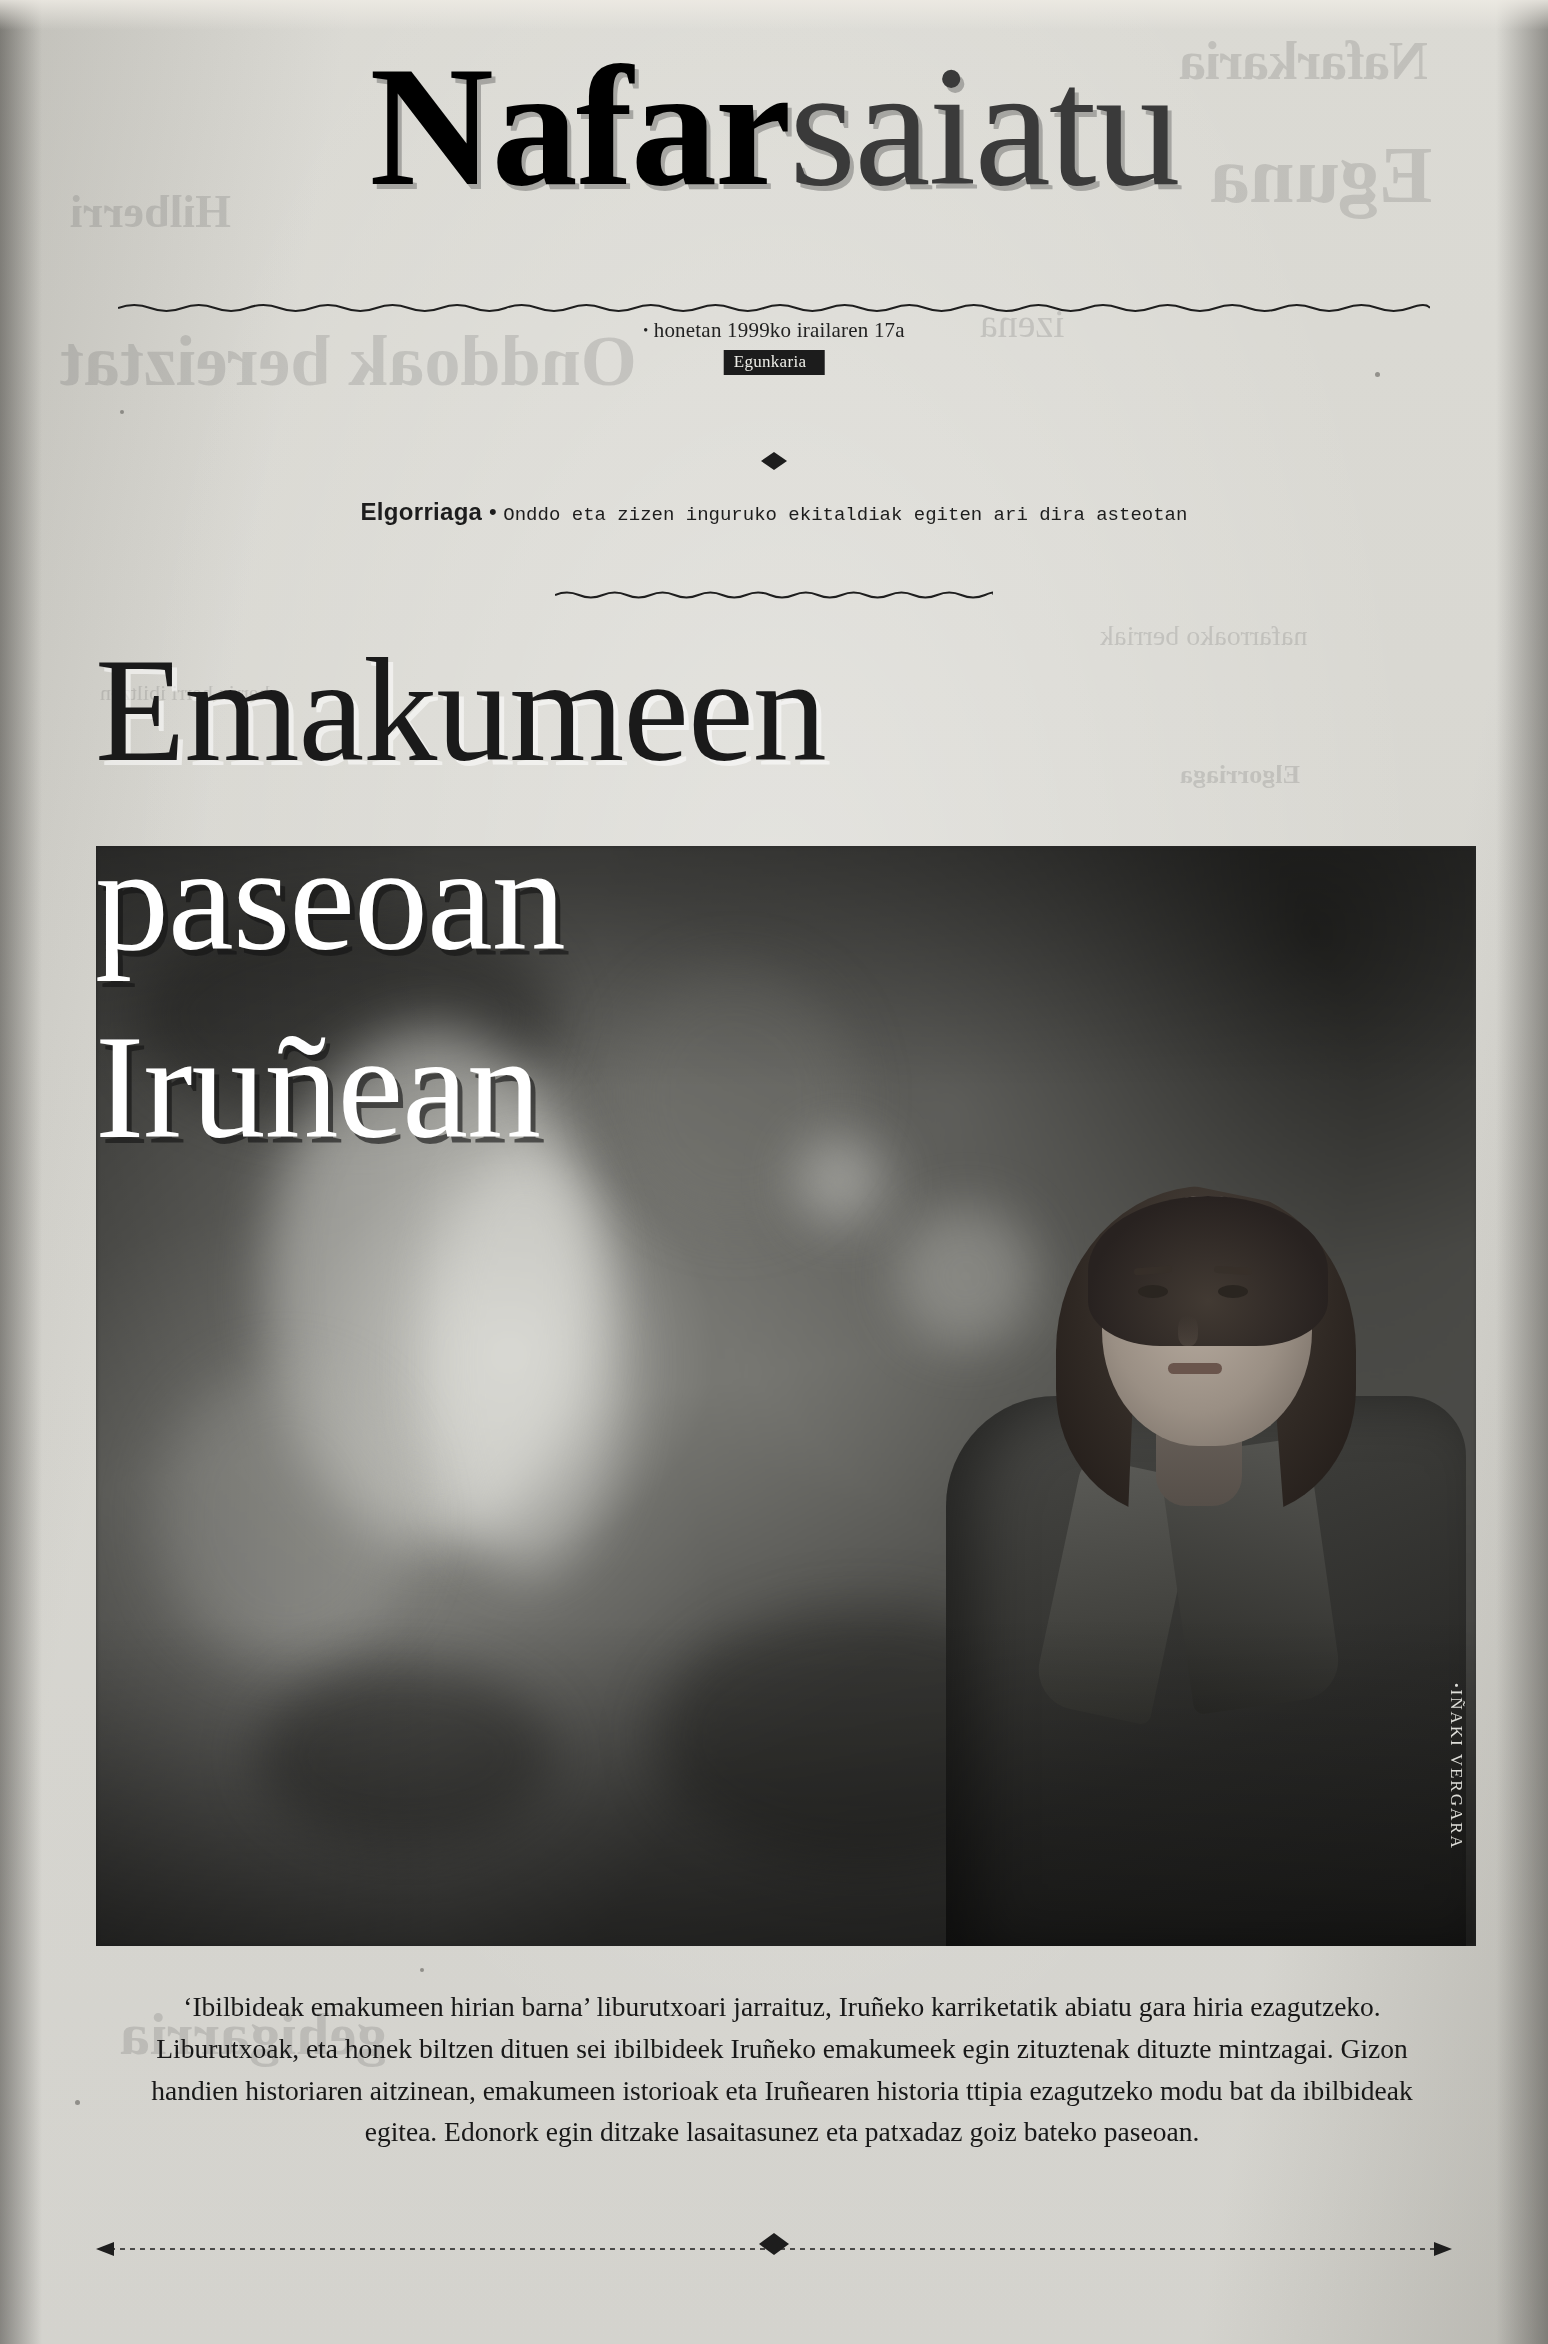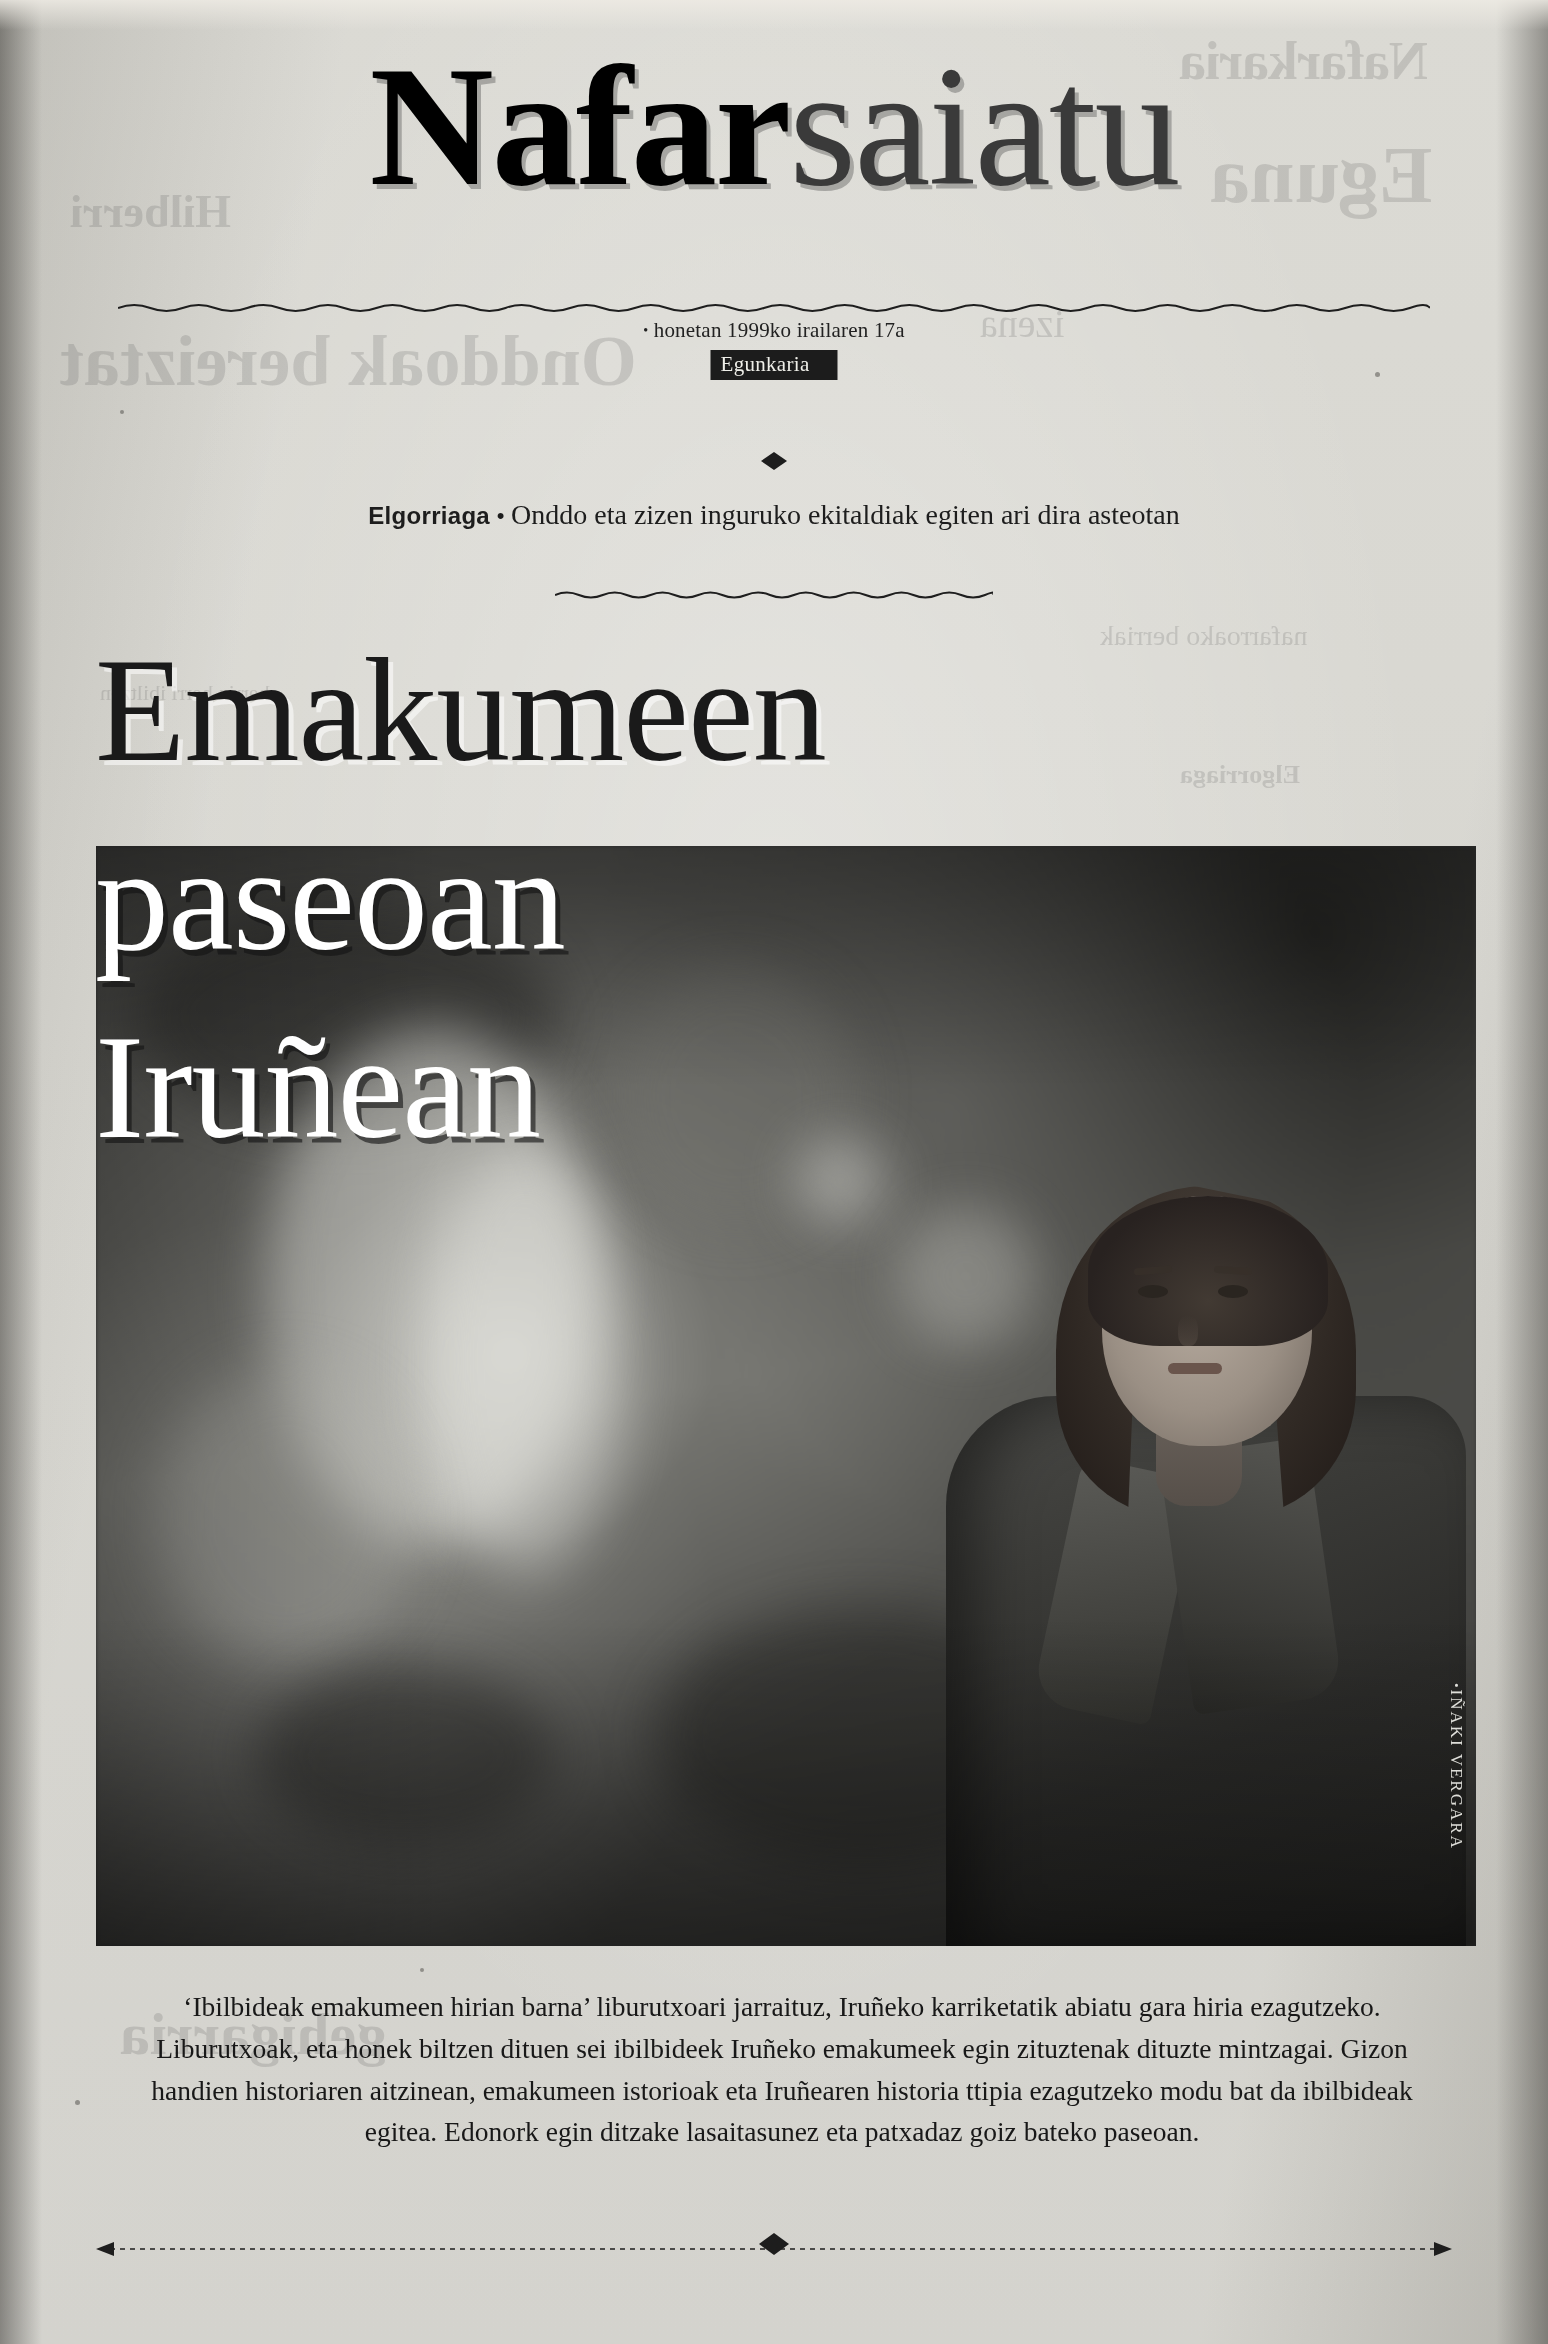--- a/index.html
+++ b/index.html
@@ -110,22 +110,22 @@
   .dateline .bullet { font-size: 14px; vertical-align: 2px; }
 
   .egunkaria-box {
     position: absolute;
     left: 50%;
     transform: translateX(-50%);
     top: 350px;
     background: #1c1c1c;
     color: #efefe9;
     font-family: "Liberation Serif", serif;
-    font-size: 21px;
-    padding: 2px 28px 3px 10px;
+    font-size: 17px;
+    padding: 2px 18px 3px 10px;
     letter-spacing: 0.3px;
   }
 
   .in-this-supplement {
     position: absolute;
     left: 0; right: 0;
     top: 393px;
     text-align: center;
     font-size: 30px;
     font-weight: bold;
@@ -152,21 +152,21 @@
     font-size: 24px;
     color: #1d1d1d;
     line-height: 1.45;
   }
   .toc .line { white-space: nowrap; }
   .toc .who {
     font-weight: bold;
     letter-spacing: 0.3px;
   }
   .toc .dot { font-size: 22px; vertical-align: 1px; }
-  .toc .what { font-family: Liberation Serif, serif; font-size: 28px; }
+  .toc .what { font-family: Liberation Mono, monospace; font-size: 19px; }
 
   .rule-wave2 {
     position: absolute;
     left: 555px;
     right: 555px;
     top: 588px;
     height: 12px;
   }
   .rule-wave2 svg { display:block; width: 100%; height: 12px; }
 

